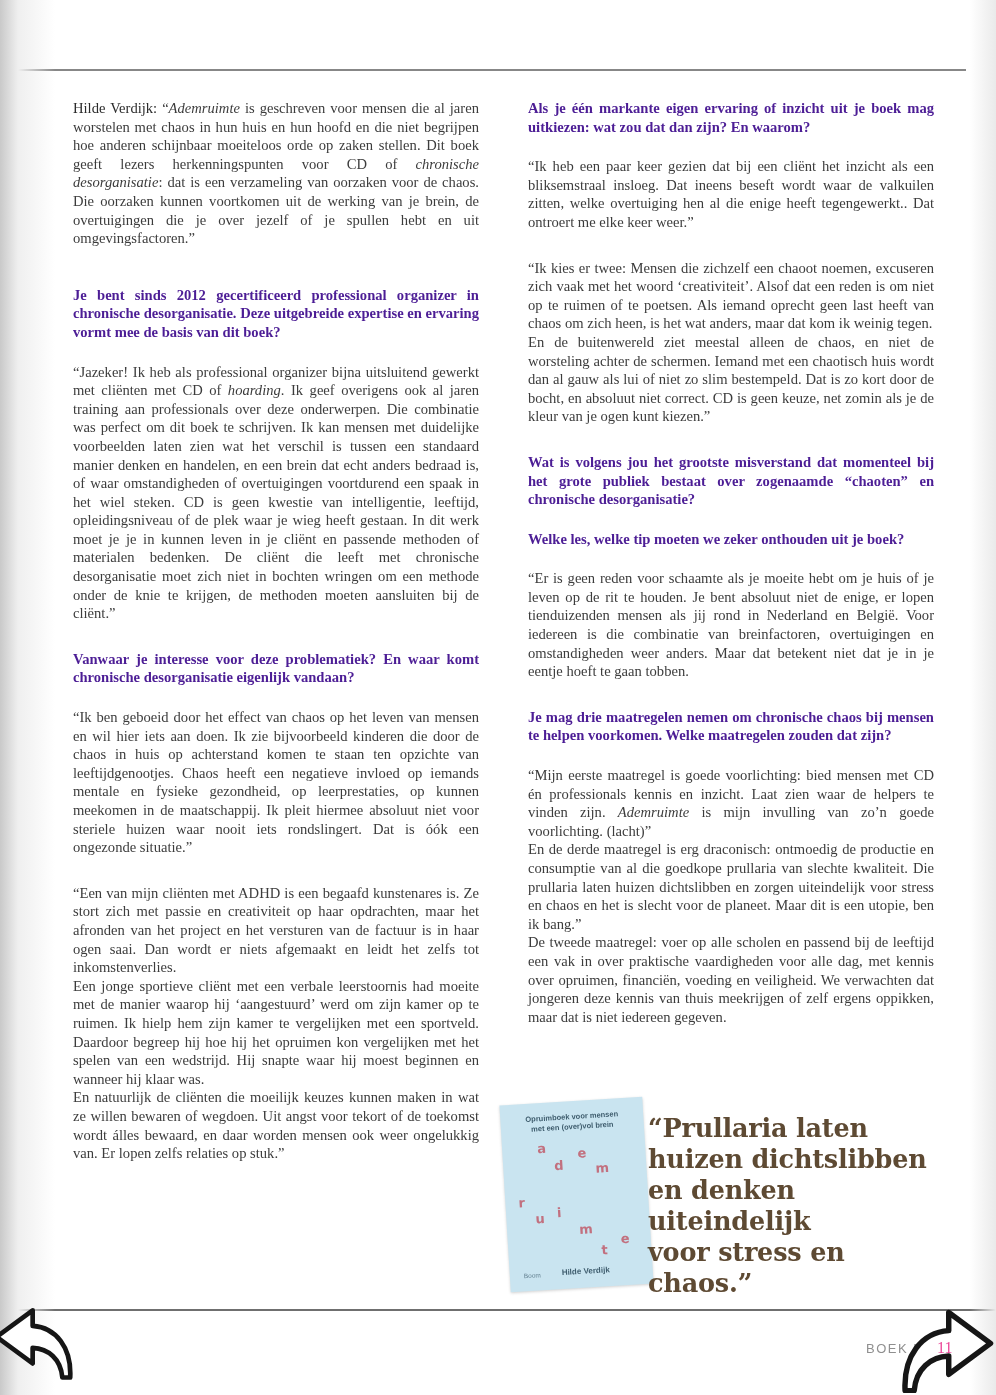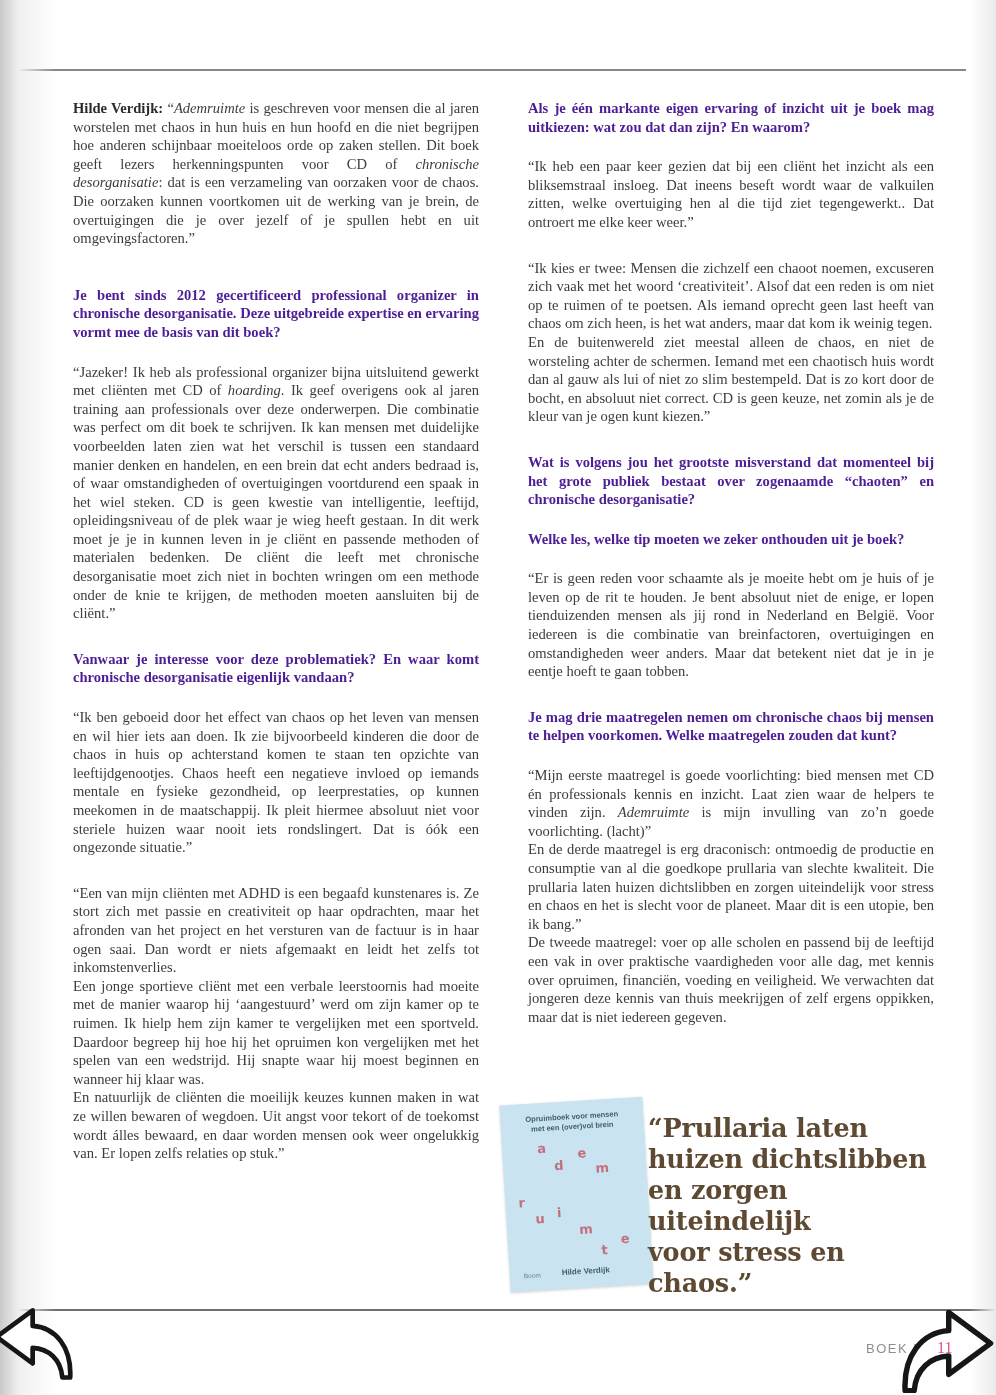--- a/index.html
+++ b/index.html
@@ -22,21 +22,21 @@
   .bottom-rule{position:absolute;left:0;top:1309px;width:996px;height:2px;background:#6f6f6f;}
 
   .col{position:absolute;top:99px;width:406px;color:#3c3c3c;font-size:14.6px;line-height:18.6px;text-align:justify;}
   .col-left{left:73px;}
   .col-right{left:528px;}
   .col p{margin:0;}
   .block.intro{margin-bottom:38px;}
   .block.question{font-weight:bold;color:#4c1d95;margin:0 0 21px 0;}
   .block.answer{margin:0 0 27px 0;}
   .block i{}
-  .block b{font-weight:bold;color:#2b2b2b;}
+  .block b{font-weight:normal;color:#2b2b2b;}
 
   .book-cover{
     position:absolute;left:505px;top:1101px;width:143px;height:187px;
     transform:rotate(-3.5deg);transform-origin:center;
     box-shadow:0 1px 3px rgba(0,0,0,0.18);
   }
   .cover-subtitle{
     position:absolute;left:0;top:11px;width:100%;text-align:center;
     font-family:"Liberation Sans", sans-serif;font-size:7.5px;font-weight:bold;
     line-height:1.35;white-space:pre-line;
@@ -102,37 +102,37 @@
       <p>“Een van mijn cliënten met ADHD is een begaafd kunstenares is. Ze stort zich met passie en creativiteit op haar opdrachten, maar het afronden van het project en het versturen van de factuur is in haar ogen saai. Dan wordt er niets afgemaakt en leidt het zelfs tot inkomstenverlies.</p>
       <p>Een jonge sportieve cliënt met een verbale leerstoornis had moeite met de manier waarop hij ‘aangestuurd’ werd om zijn kamer op te ruimen. Ik hielp hem zijn kamer te vergelijken met een sportveld. Daardoor begreep hij hoe hij het opruimen kon vergelijken met het spelen van een wedstrijd. Hij snapte waar hij moest beginnen en wanneer hij klaar was.</p>
       <p>En natuurlijk de cliënten die moeilijk keuzes kunnen maken in wat ze willen bewaren of wegdoen. Uit angst voor tekort of de toekomst wordt álles bewaard, en daar worden mensen ook weer ongelukkig van. Er lopen zelfs relaties op stuk.”</p>
     </div>
   </div>
 <div class="col col-right">
     <div class="block question">
       <p>Als je één markante eigen ervaring of inzicht uit je boek mag uitkiezen: wat zou dat dan zijn? En waarom?</p>
     </div>
     <div class="block answer">
-      <p>“Ik heb een paar keer gezien dat bij een cliënt het inzicht als een bliksemstraal insloeg. Dat ineens beseft wordt waar de valkuilen zitten, welke overtuiging hen al die tijd ziet tegengewerkt.. Dat ontroert me elke keer weer.”</p>
+      <p>“Ik heb een paar keer gezien dat bij een cliënt het inzicht als een bliksemstraal insloeg. Dat ineens beseft wordt waar de valkuilen zitten, welke overtuiging hen al die enige heeft tegengewerkt.. Dat ontroert me elke keer weer.”</p>
     </div>
     <div class="block answer">
       <p>“Ik kies er twee: Mensen die zichzelf een chaoot noemen, excuseren zich vaak met het woord ‘creativiteit’. Alsof dat een reden is om niet op te ruimen of te poetsen. Als iemand oprecht geen last heeft van chaos om zich heen, is het wat anders, maar dat kom ik weinig tegen.</p>
       <p>En de buitenwereld ziet meestal alleen de chaos, en niet de worsteling achter de schermen. Iemand met een chaotisch huis wordt dan al gauw als lui of niet zo slim bestempeld. Dat is zo kort door de bocht, en absoluut niet correct. CD is geen keuze, net zomin als je de kleur van je ogen kunt kiezen.”</p>
     </div>
     <div class="block question">
       <p>Wat is volgens jou het grootste misverstand dat momenteel bij het grote publiek bestaat over zogenaamde “chaoten” en chronische desorganisatie?</p>
     </div>
     <div class="block question">
       <p>Welke les, welke tip moeten we zeker onthouden uit je boek?</p>
     </div>
     <div class="block answer">
       <p>“Er is geen reden voor schaamte als je moeite hebt om je huis of je leven op de rit te houden. Je bent absoluut niet de enige, er lopen tienduizenden mensen als jij rond in Nederland en België. Voor iedereen is die combinatie van breinfactoren, overtuigingen en omstandigheden weer anders. Maar dat betekent niet dat je in je eentje hoeft te gaan tobben.</p>
     </div>
     <div class="block question">
-      <p>Je mag drie maatregelen nemen om chronische chaos bij mensen te helpen voorkomen. Welke maatregelen zouden dat kunt?</p>
+      <p>Je mag drie maatregelen nemen om chronische chaos bij mensen te helpen voorkomen. Welke maatregelen zouden dat zijn?</p>
     </div>
     <div class="block answer">
       <p>“Mijn eerste maatregel is goede voorlichting: bied mensen met CD én professionals kennis en inzicht. Laat zien waar de helpers te vinden zijn. <i>Ademruimte</i> is mijn invulling van zo’n goede voorlichting. (lacht)”</p>
       <p>En de derde maatregel is erg draconisch: ontmoedig de productie en consumptie van al die goedkope prullaria van slechte kwaliteit. Die prullaria laten huizen dichtslibben en zorgen uiteindelijk voor stress en chaos en het is slecht voor de planeet. Maar dit is een utopie, ben ik bang.”</p>
       <p>De tweede maatregel: voer op alle scholen en passend bij de leeftijd een vak in over praktische vaardigheden voor alle dag, met kennis over opruimen, financiën, voeding en veiligheid. We verwachten dat jongeren deze kennis van thuis meekrijgen of zelf ergens oppikken, maar dat is niet iedereen gegeven.</p>
     </div>
   </div>
 
 <div class="book-cover" style="background: rgb(201, 228, 240); color: rgb(63, 93, 110);">
   <div class="cover-subtitle">Opruimboek voor mensen
@@ -150,21 +150,21 @@
       <span class="cover-letter" style="left: 113px; top: 133px; color: rgb(194, 112, 127);">e</span>
     </div>
   <div class="cover-bottom">
     <span class="cover-publisher">Boom</span>
     <span class="cover-author">Hilde Verdijk</span>
   </div>
 </div>
 
 <div class="pull-quote" style="color: rgb(94, 74, 51);">“Prullaria laten
 huizen dichtslibben
-en zorgen uiteindelijk
+en denken uiteindelijk
 voor stress en chaos.”</div>
 
 <div class="footer-brand">BOEK NU</div>
 <div class="footer-page">11</div>
 
 <div class="arrow arrow-left">
   <svg viewBox="0 0 110 100" width="86" height="86">
     <path d="M10,98 C8,60 28,34 58,32 L58,12 L104,46 L58,80 L58,60 C38,61 22,74 20,98 Z" fill="#ffffff" stroke="#161616" stroke-width="6" stroke-linejoin="round"></path>
   </svg>
 </div>

